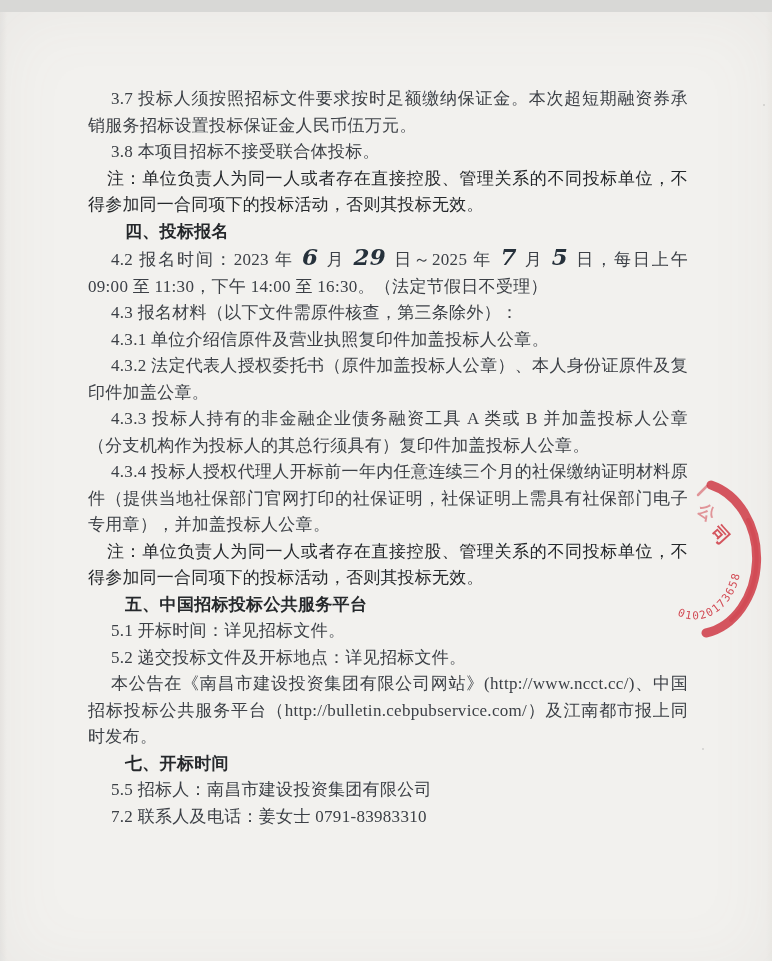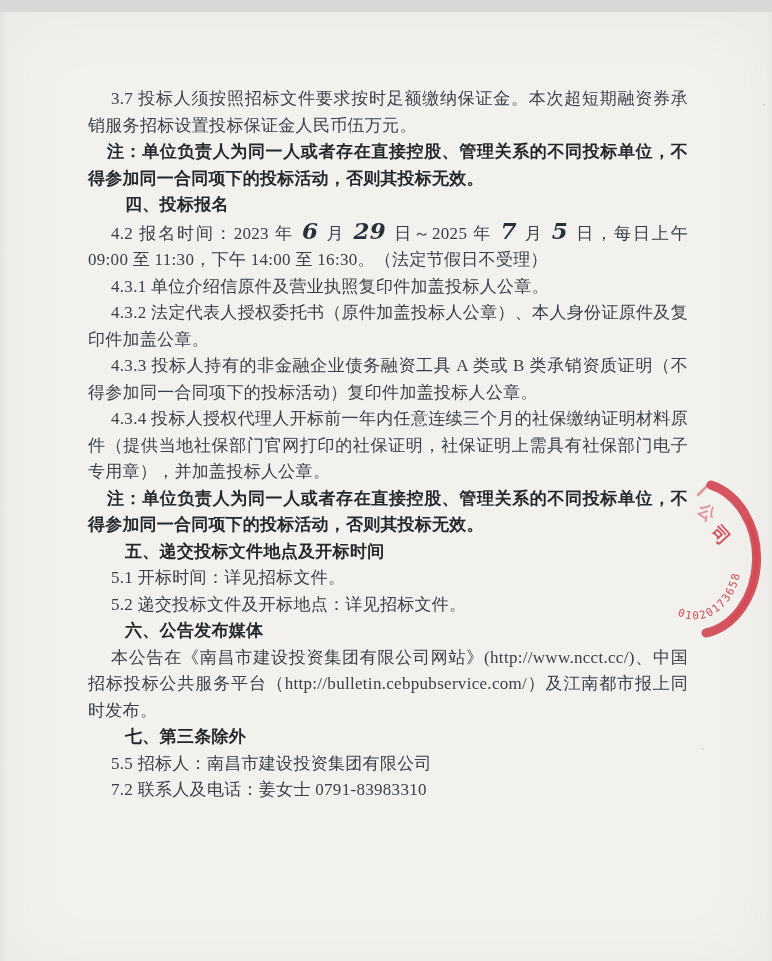--- a/index.html
+++ b/index.html
@@ -19,21 +19,21 @@
     position:absolute;left:88px;top:74px;width:600px;
     font-size:17px;line-height:26.5px;
     text-align:justify;
     letter-spacing:0.3px;
   }
   .content p{margin:0;}
   .t-body{text-indent:23px;color:#3c4046;}
   .t-note{
     text-indent:19px;
     font-family:"Liberation Sans","DejaVu Sans",sans-serif;
-    font-weight:bold;color:#25282b;
+    font-weight:normal;color:#25282b;
     letter-spacing:0.2px;
   }
   .t-heading{
     text-indent:37px;
     font-family:Liberation Sans, sans-serif;
     font-weight:bold;color:#25282b;
   }
   .hand{
     font-family:"DejaVu Serif","Liberation Serif",serif;
     font-style:italic;font-weight:bold;
@@ -44,38 +44,39 @@
   .stamp{position:absolute;left:630px;top:420px;pointer-events:none;}
   .speck{position:absolute;width:2px;height:2px;border-radius:50%;background:rgba(60,60,60,0.18);}
 </style>
 </head>
 <body>
 
 <div class="page">
   <div class="content">
 
     <p class="t-body">3.7  投标人须按照招标文件要求按时足额缴纳保证金。本次超短期融资券承销服务招标设置投标保证金人民币伍万元。</p>
+    <p class="t-body">3.8  本项目招标不接受联合体投标。</p>
     <p class="t-note">注：单位负责人为同一人或者存在直接控股、管理关系的不同投标单位，不得参加同一合同项下的投标活动，否则其投标无效。</p>
     <p class="t-heading">四、投标报名</p>
 
     <p class="t-body">
       <span>4.2 报名时间：2023 年 </span><span class="hand">6</span><span> 月 </span><span class="hand">29</span><span> 日～2025 年 </span><span class="hand">7</span><span> 月 </span><span class="hand">5</span><span> 日，每日上午 09:00 至 11:30，下午 14:00 至 16:30。（法定节假日不受理）</span>
     </p>
 
+    <p class="t-body">4.3  报名材料（以下文件需原件核查，第三条除外）：</p>
     <p class="t-body">4.3.1 单位介绍信原件及营业执照复印件加盖投标人公章。</p>
     <p class="t-body">4.3.2 法定代表人授权委托书（原件加盖投标人公章）、本人身份证原件及复印件加盖公章。</p>
-    <p class="t-body">4.3.3  投标人持有的非金融企业债务融资工具 A 类或 B 类承销资质证明（不得参加同一合同项下的投标活动）复印件加盖投标人公章。</p>
+    <p class="t-body">4.3.3  投标人持有的非金融企业债务融资工具 A 类或 B 并加盖投标人公章（分支机构作为投标人的其总行须具有）复印件加盖投标人公章。</p>
     <p class="t-body">4.3.4  投标人授权代理人开标前一年内任意连续三个月的社保缴纳证明材料原件（提供当地社保部门官网打印的社保证明，社保证明上需具有社保部门电子专用章），并加盖投标人公章。</p>
     <p class="t-note">注：单位负责人为同一人或者存在直接控股、管理关系的不同投标单位，不得参加同一合同项下的投标活动，否则其投标无效。</p>
-    <p class="t-heading">五、递交投标文件地点及开标时间</p>
+    <p class="t-heading">五、中国招标投标公共服务平台</p>
     <p class="t-body">5.1 开标时间：详见招标文件。</p>
     <p class="t-body">5.2 递交投标文件及开标地点：详见招标文件。</p>
-    <p class="t-heading">六、公告发布媒体</p>
     <p class="t-body">本公告在《南昌市建设投资集团有限公司网站》(http://www.ncct.cc/)、中国招标投标公共服务平台（http://bulletin.cebpubservice.com/）及江南都市报上同时发布。</p>
-    <p class="t-heading">七、第三条除外</p>
+    <p class="t-heading">七、开标时间</p>
     <p class="t-body">5.5 招标人：南昌市建设投资集团有限公司</p>
     <p class="t-body">7.2 联系人及电话：姜女士 0791-83983310</p>
   </div>
 
   <svg class="stamp" width="142" height="250" viewBox="630 420 142 250" aria-hidden="true">
     <defs>
       <path id="digitArc" d="M 677 603 A 47 61 0 0 0 741 537" fill="none"></path>
     </defs>
 
     <path d="M 711 473 A 62 76 0 0 1 706 621" fill="none" stroke-width="9" stroke-linecap="round" opacity="0.85" stroke="#cf3a45"></path>

